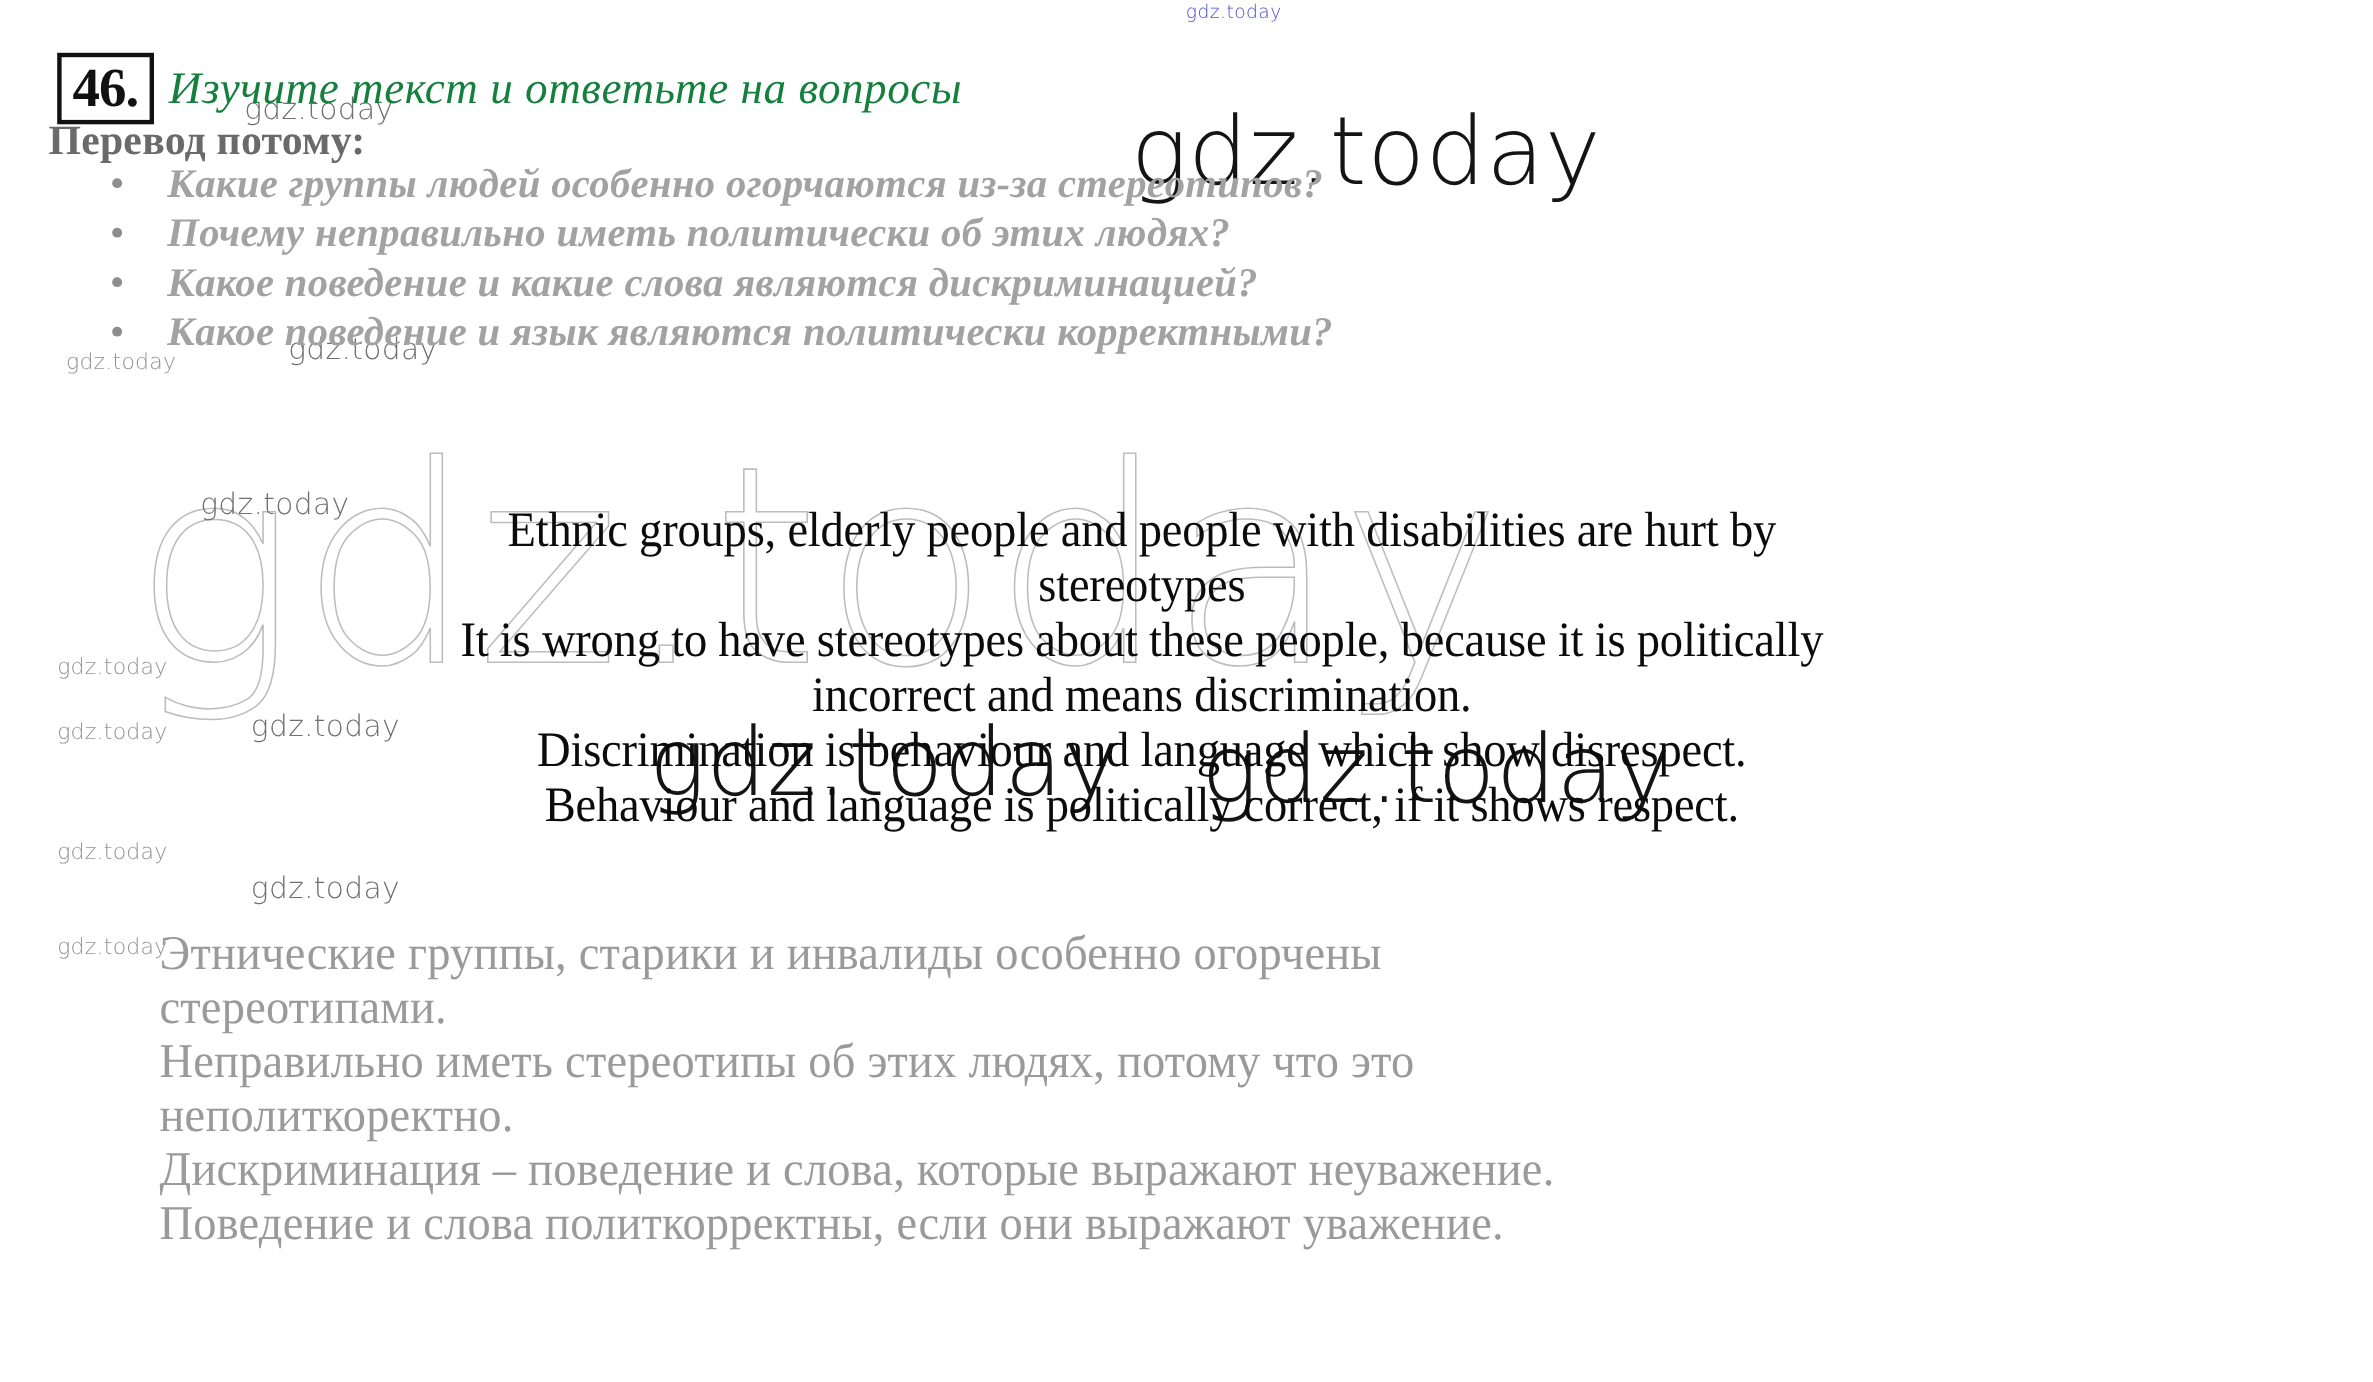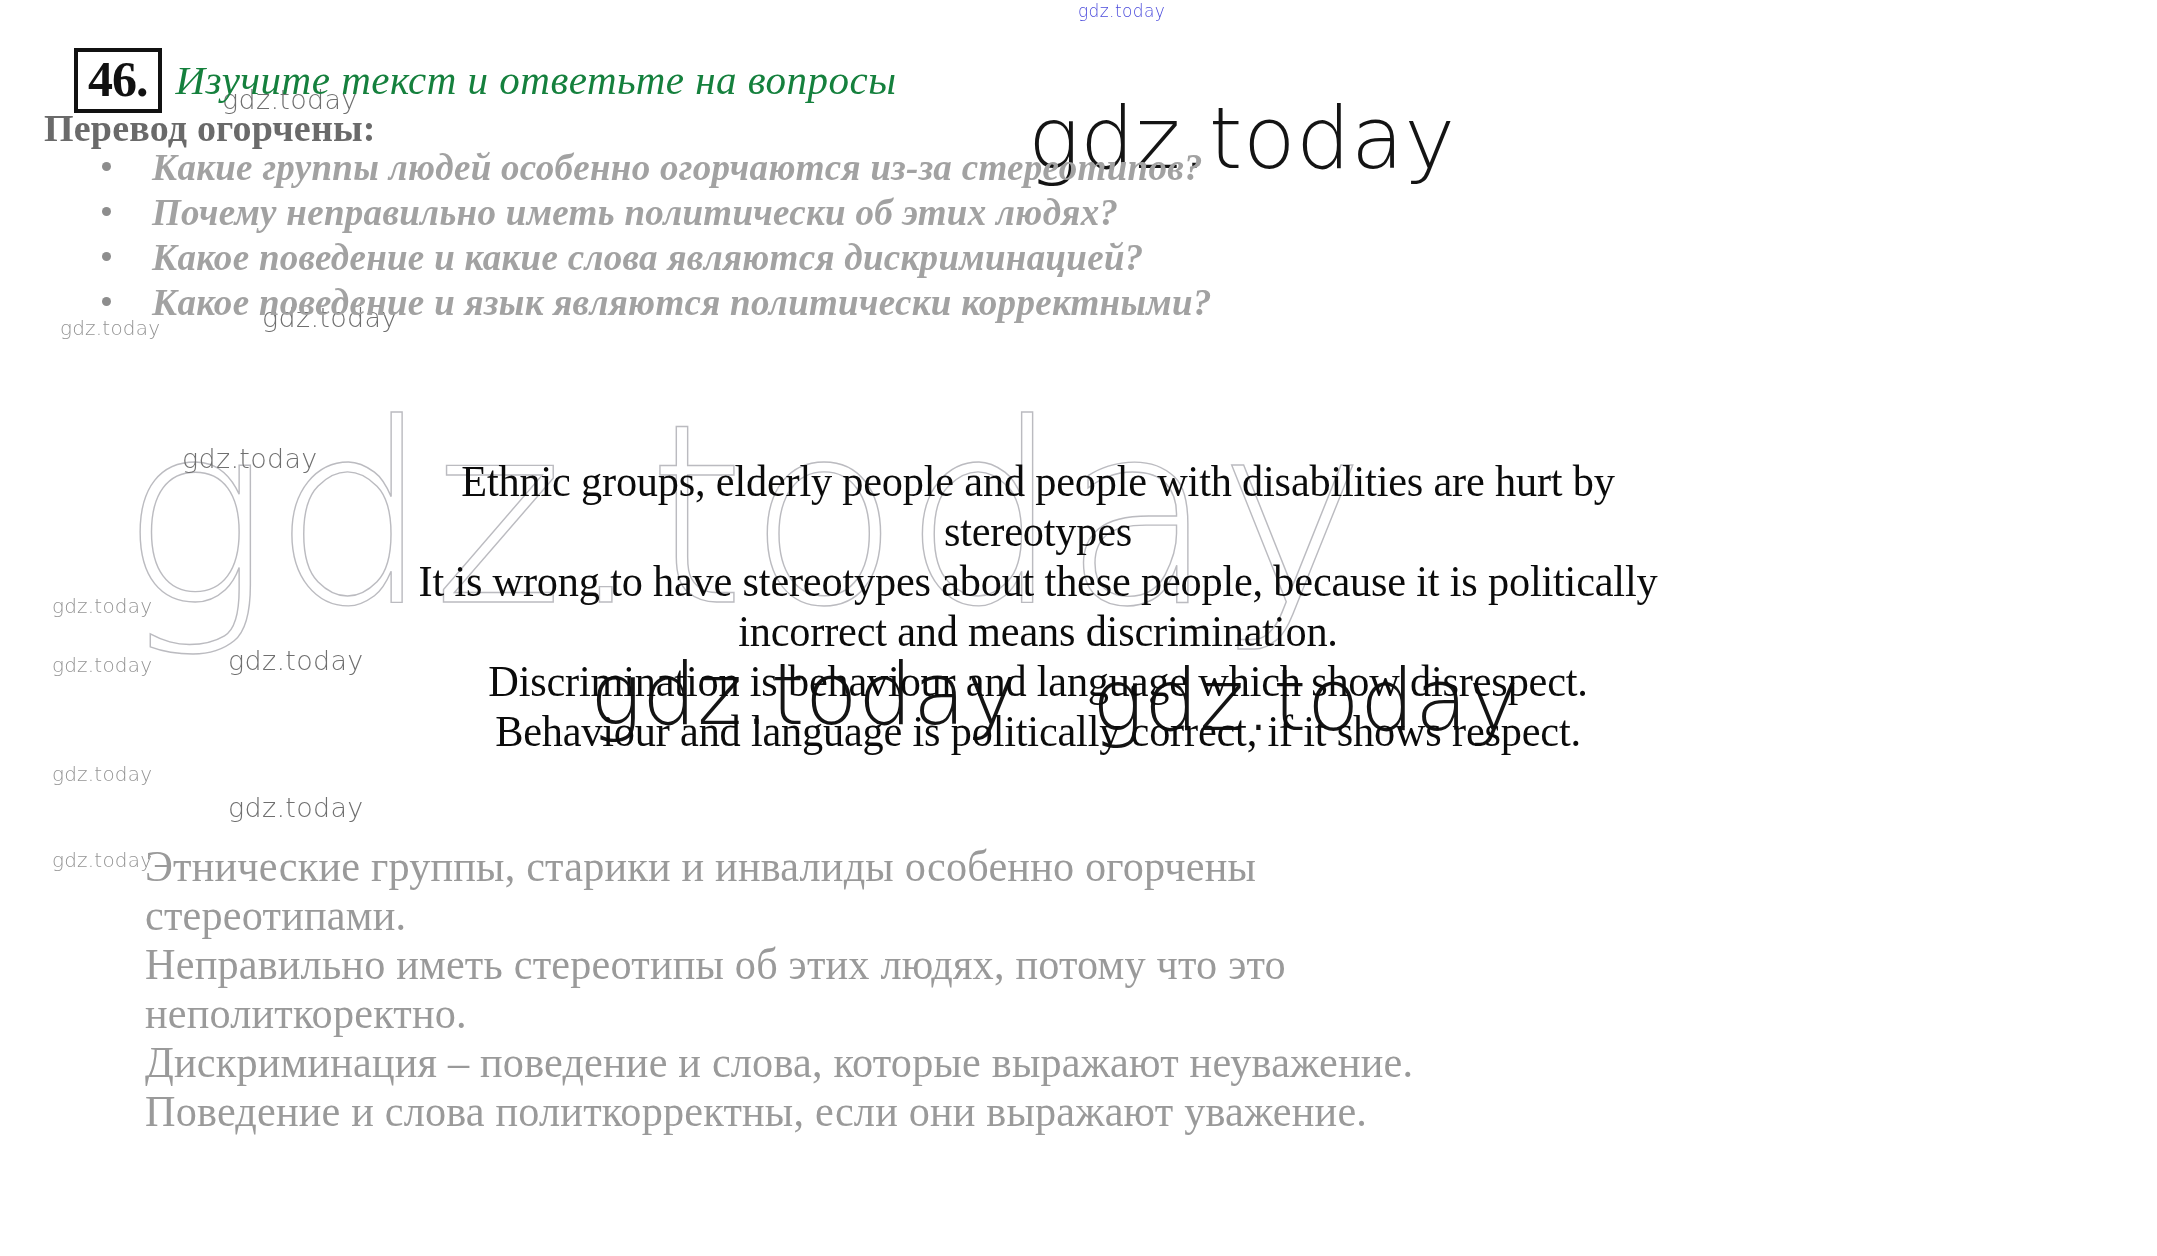--- a/index.html
+++ b/index.html
@@ -70,21 +70,20 @@
     width: 2157px;
     height: 1256px;
   }
 
   .ex-row {
     position: absolute;
     left: 52px;
     top: 48px;
     display: flex;
     align-items: flex-start;
-    margin-left: 22px;
   }
   .ex-num {
     border: 4px solid #111;
     padding: 1px 10px 4px 10px;
     font-family: "Liberation Serif", serif;
     font-weight: bold;
     font-size: 50px;
     line-height: 1.04;
     color: #111;
     letter-spacing: -1px;
@@ -201,21 +200,21 @@
       <div class="wm wm-small" style="left: 52px; top: 848px;">gdz.today</div>
     </div>
 
   <div class="content">
 
     <div class="ex-row">
       <div class="ex-num">46.</div>
       <div class="ex-title">Изучите текст и ответьте на вопросы</div>
     </div>
 
-    <div class="translate-label">Перевод огорчены:</div>
+    <div class="translate-label">Перевод потому:</div>
 
     <ul class="q-list" id="question-list">
         <li class="q-item"><span class="q-bullet"></span><span>Какие группы людей особенно огорчаются из-за стереотипов?</span></li>
         <li class="q-item"><span class="q-bullet"></span><span>Почему неправильно иметь политически об этих людях?</span></li>
         <li class="q-item"><span class="q-bullet"></span><span>Какое поведение и какие слова являются дискриминацией?</span></li>
         <li class="q-item"><span class="q-bullet"></span><span>Какое поведение и язык являются политически корректными?</span></li>
       </ul>
 
     <div class="en-block" id="answer-en-block">
         <div class="en-line">Ethnic groups, elderly people and people with disabilities are hurt by</div>

